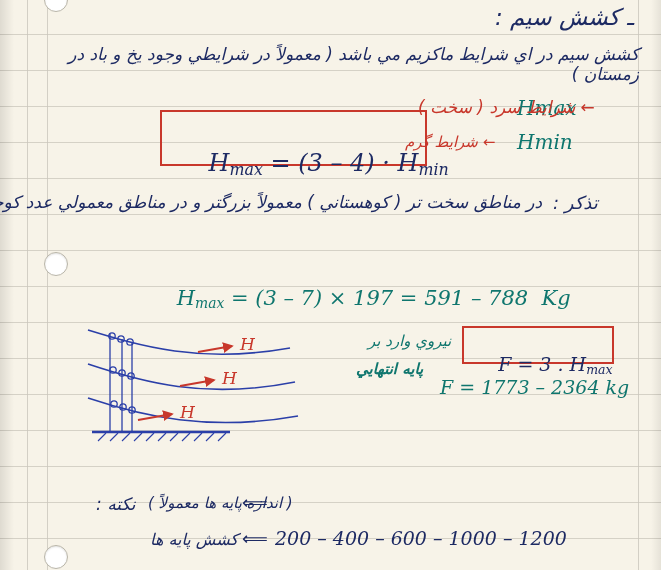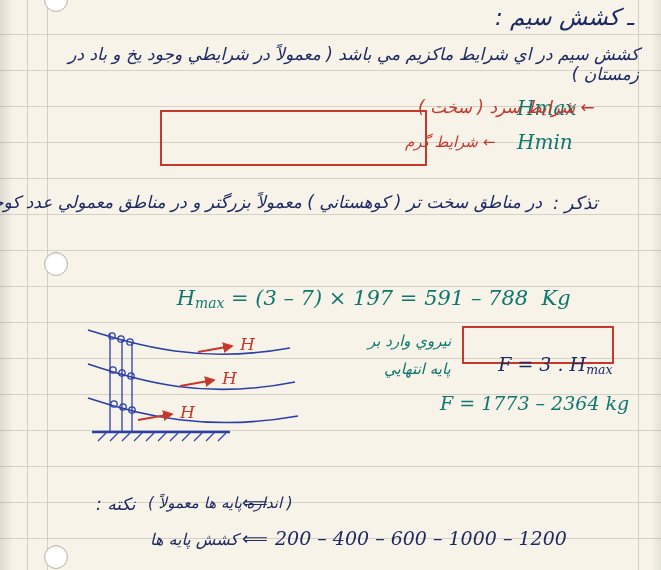--- a/index.html
+++ b/index.html
@@ -108,20 +108,23 @@
 
   <div class="ink dark rtl hand" style="left:44px;top:44px;font-size:17px;width:595px;text-align:right;white-space:normal;">کشش سیم در اي شرايط ماكزيم مي باشد ( معمولاً در شرايطي وجود يخ و باد در زمستان )</div>
 
   <div class="ink blue formula" style="left:517px;top:96px;font-size:20px;">Hmax</div>
   <div class="ink blue formula" style="left:517px;top:130px;font-size:20px;">Hmin</div>
 
   <div class="ink red rtl hand" style="left:418px;top:97px;font-size:17px;">← شرايط سرد ( سخت )</div>
   <div class="ink red rtl hand" style="left:405px;top:133px;font-size:15px;">← شرايط گرم</div>
 
   <div class="boxred" style="left:160px;top:110px;width:263px;height:52px;"></div>
+  <div class="ink dark formula" style="left:178px;top:121px;font-size:24px;">
+    <span>H</span><span class="sub">max</span><span> = (3 – 4) · H</span><span class="sub">min</span>
+  </div>
 
   <div class="ink dark rtl hand" style="left:553px;top:192px;font-size:18px;">تذكر :</div>
   <div class="ink dark rtl hand" style="left:72px;top:192px;font-size:17px;width:470px;text-align:right;">در مناطق سخت تر ( كوهستاني ) معمولاً بزرگتر و در مناطق معمولي عدد كوچكتر</div>
 
   <div class="ink blue formula" style="left:150px;top:262px;font-size:21px;">
     <span>H</span><span class="sub">max</span><span> = (3 – 7) × 197 = 591 – 788  Kg</span>
   </div>
 
   <div id="diagram">
     <svg width="260" height="145" viewBox="0 0 260 145">
@@ -174,23 +177,23 @@
     <div class="ink red formula" style="position:absolute;left:142px;top:56px;font-size:17px;">H</div>
     <div class="ink red formula" style="position:absolute;left:100px;top:90px;font-size:17px;">H</div>
   </div>
 
   <div class="boxred" style="left:462px;top:326px;width:148px;height:34px;"></div>
   <div class="ink dark formula" style="left:474px;top:331px;font-size:19px;">
     <span>F = 3 . H</span><span class="sub">max</span>
   </div>
 
   <div class="ink blue rtl hand" style="left:368px;top:332px;font-size:15px;">نيروي وارد بر</div>
-  <div class="ink blue rtl hand" style="left:384px;top:360px;font-size:15px;">پايه انتهايي</div>
-
-  <div class="ink blue formula" style="left:440px;top:392px;font-size:19px;">F = 1773 – 2364 kg</div>
+  <div class="ink blue rtl hand" style="left:356px;top:360px;font-size:15px;font-weight:bold;">پايه انتهايي</div>
+
+  <div class="ink blue formula" style="left:440px;top:376px;font-size:19px;">F = 1773 – 2364 kg</div>
 
   <div class="ink dark rtl hand" style="left:96px;top:494px;font-size:17px;">نكته :</div>
 
   <div class="ink dark rtl hand" style="left:148px;top:494px;font-size:15px;">( اندازه پايه ها معمولاً )</div>
   <div class="ink dark" style="left:242px;top:492px;font-size:18px;">⟸</div>
 
   <div class="ink dark rtl hand" style="left:150px;top:530px;font-size:16px;text-align:right;">كشش پايه ها</div>
   <div class="ink dark" style="left:242px;top:528px;font-size:18px;">⟸</div>
   <div class="ink dark formula" style="left:275px;top:527px;font-size:19px;">200 – 400 – 600 – 1000 – 1200</div>
 

